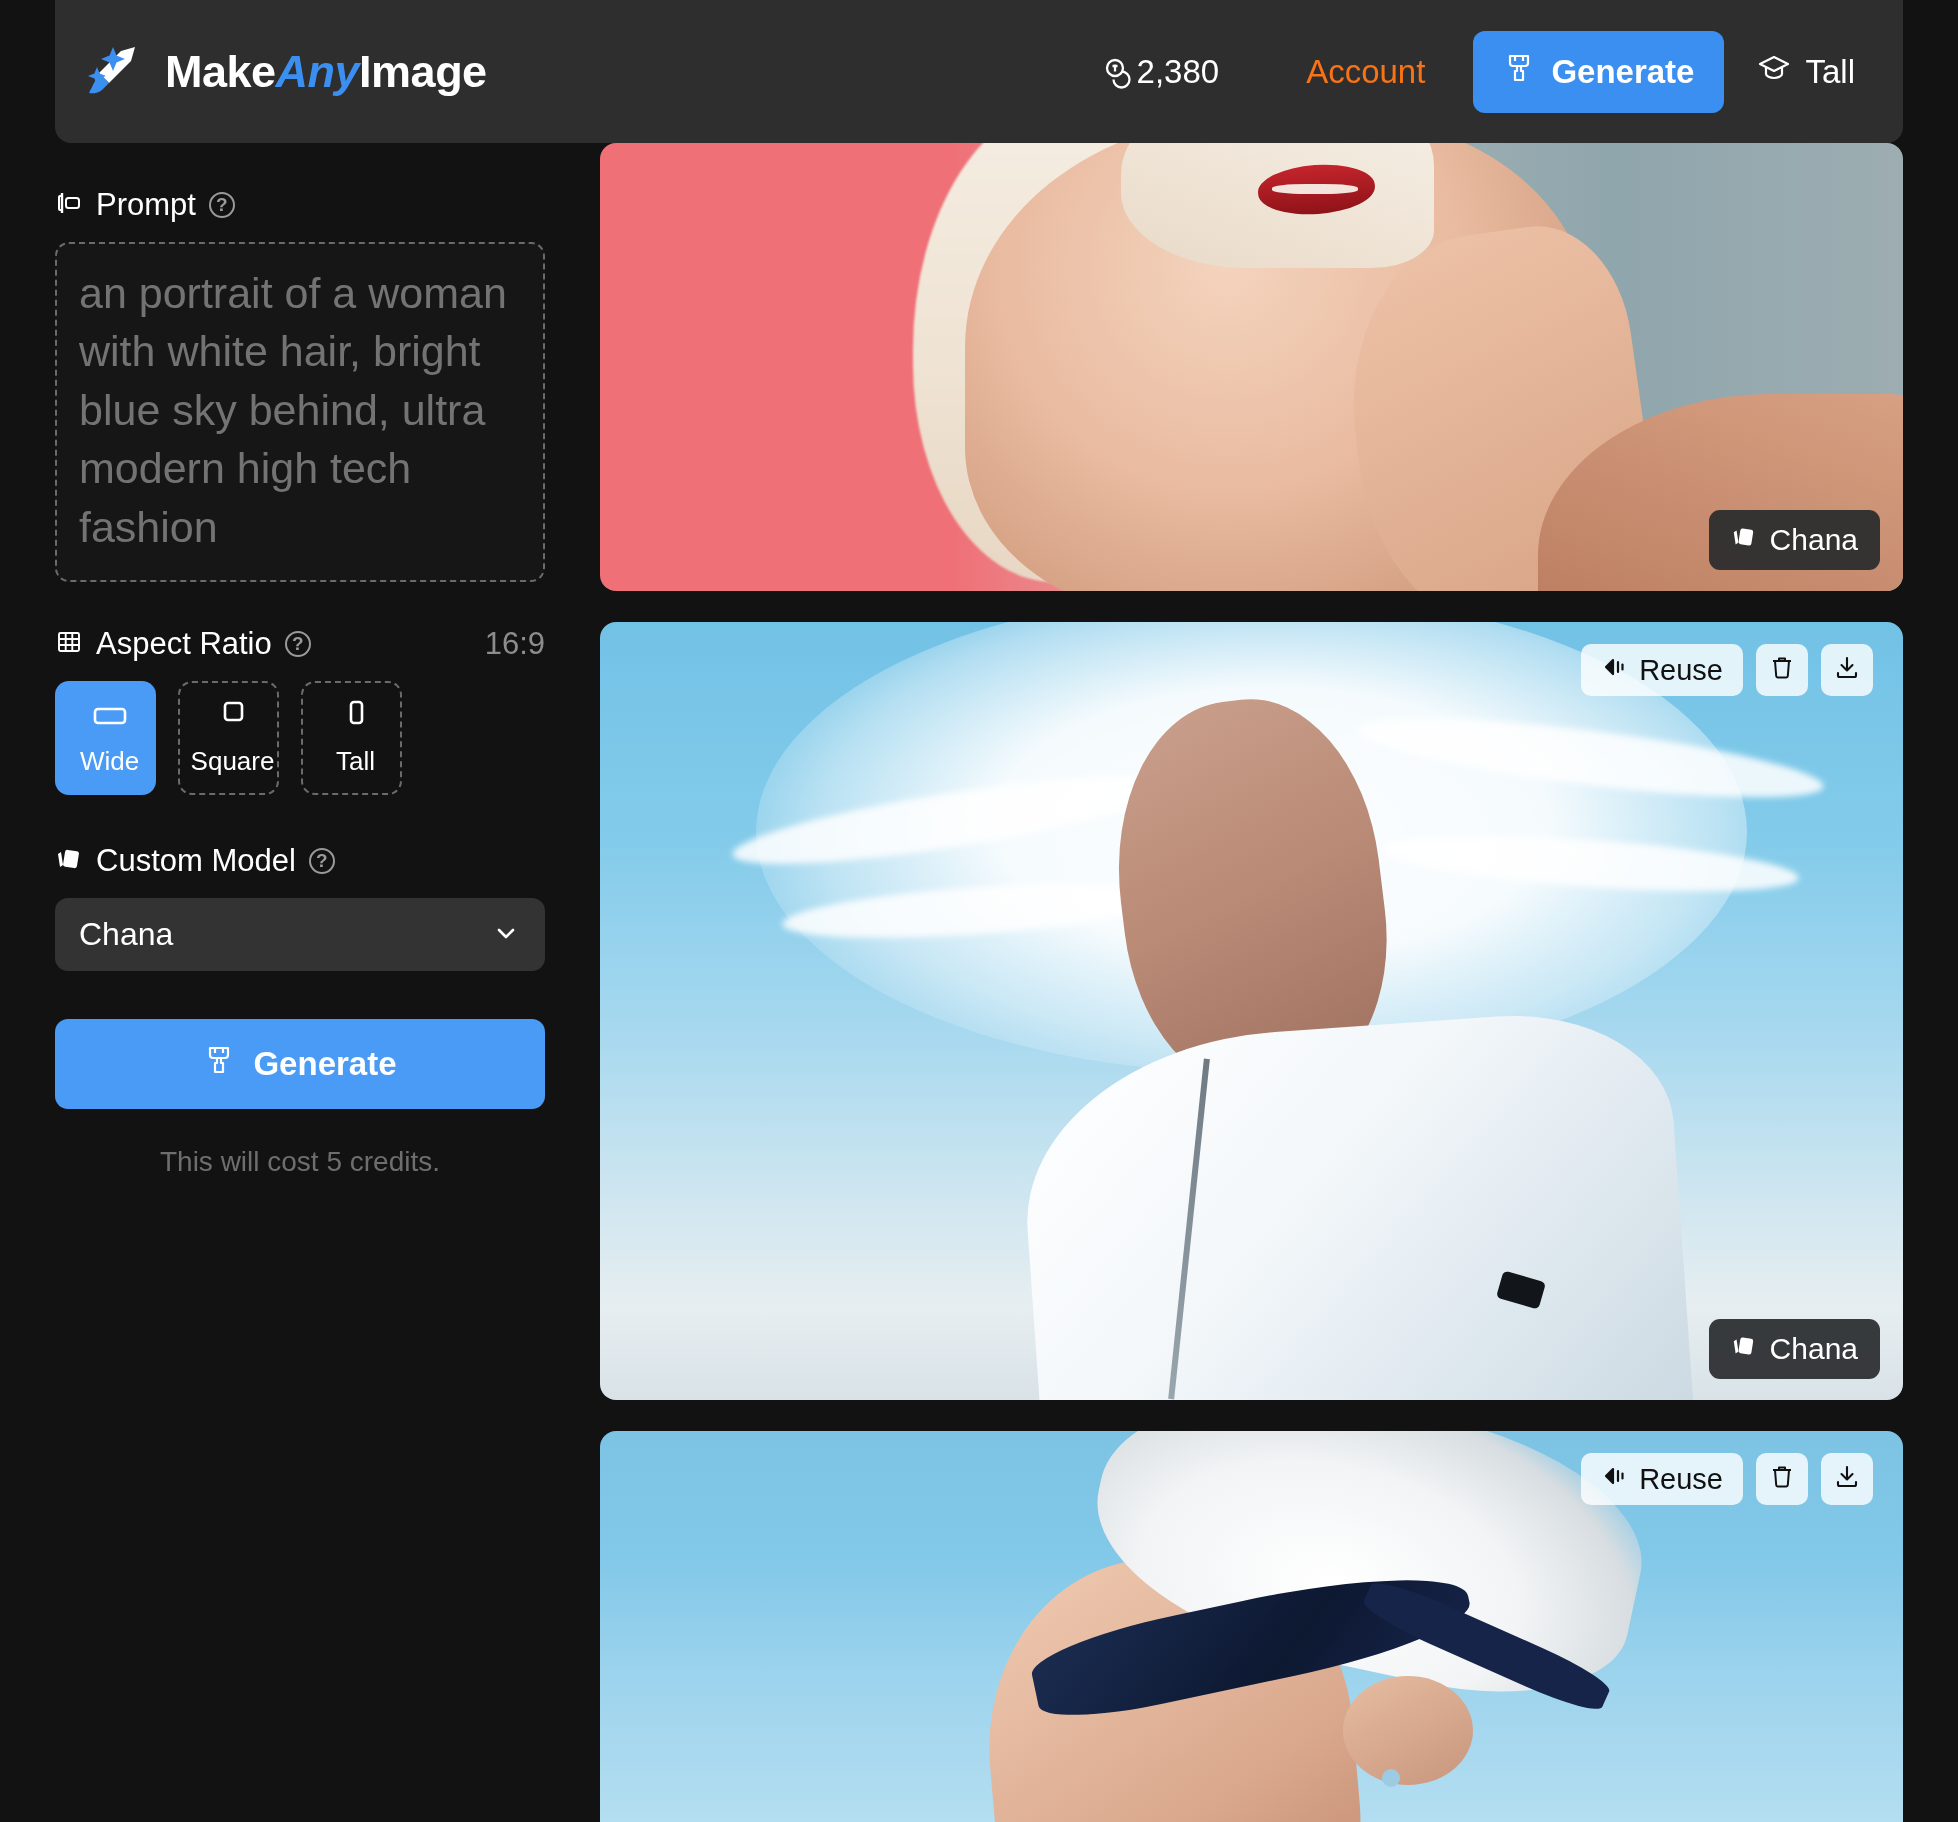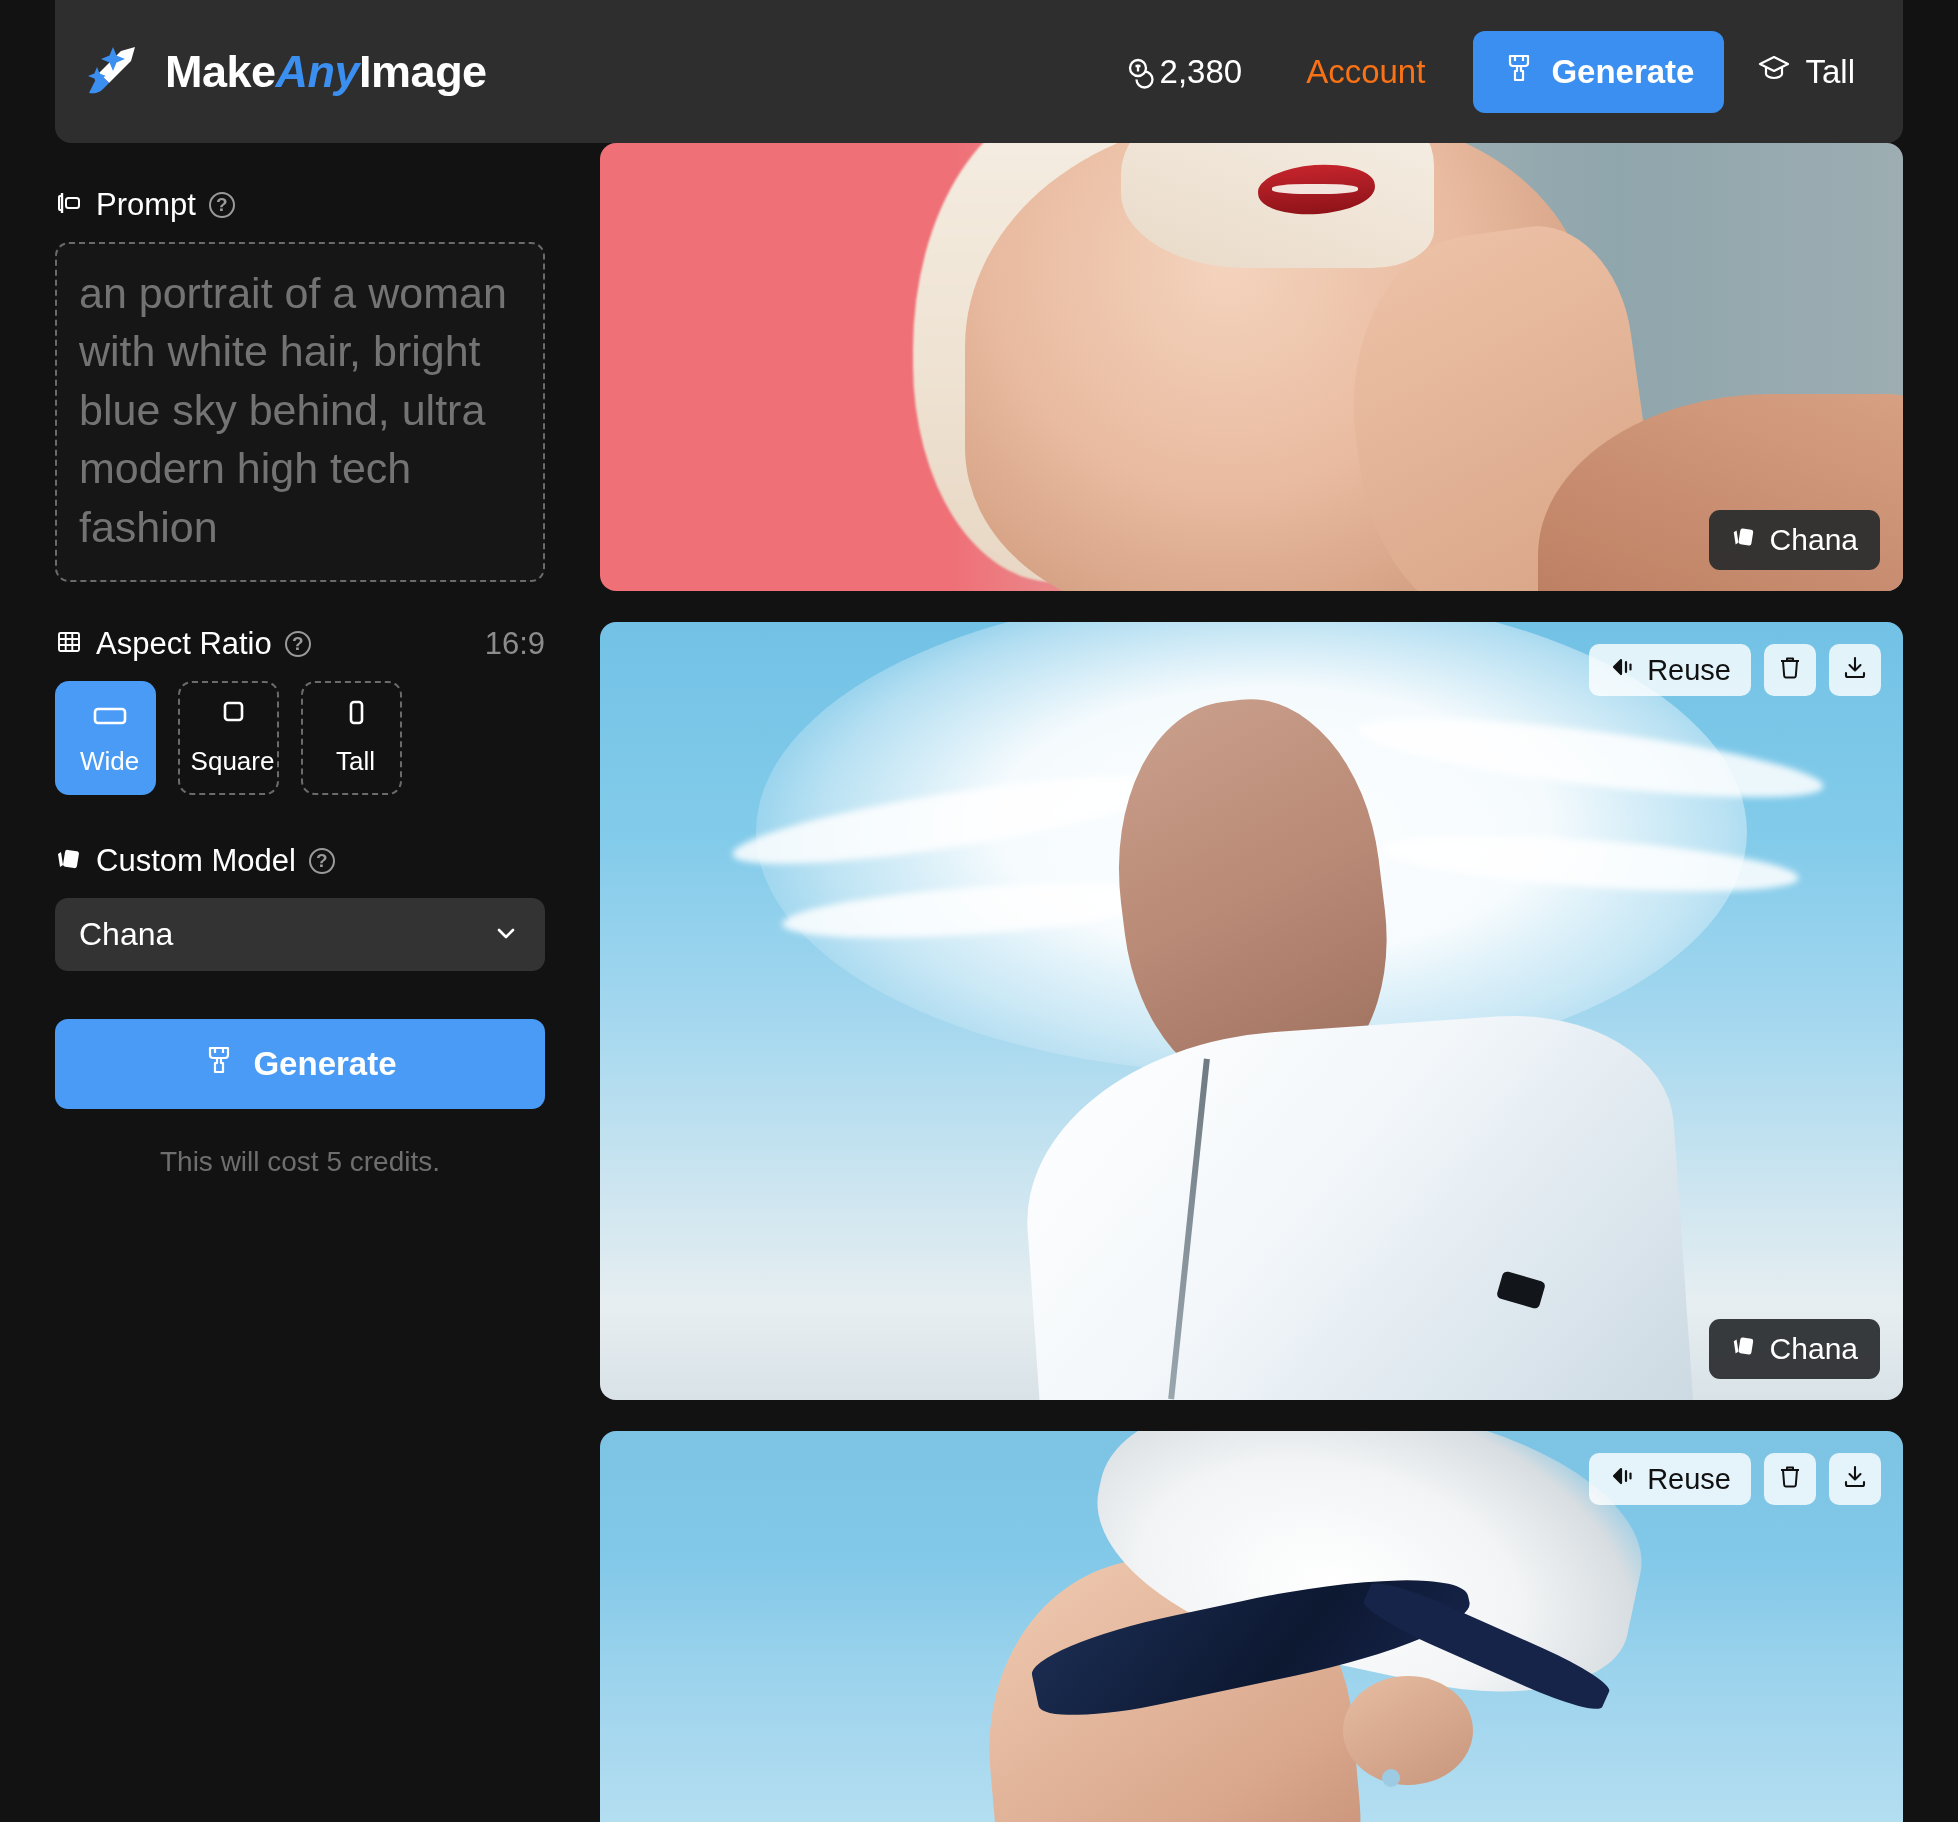--- a/index.html
+++ b/index.html
@@ -17,21 +17,21 @@
     background: #2e2e2e;
     border-bottom-left-radius: 16px; border-bottom-right-radius: 16px;
     display: flex; align-items: center; padding: 0 28px;
   }
   .brand { display: flex; align-items: center; gap: 20px; }
   .brand-mark { width: 62px; height: 62px; display: block; }
   .brand-text { font-size: 45px; font-weight: 700; color: #fff; letter-spacing: -0.5px; white-space: nowrap; }
   .brand-text .accent { color: #3b8ff0; font-style: italic; }
 
   .header-right { margin-left: auto; display: flex; align-items: center; gap: 0; }
-  .credits { display: flex; align-items: center; gap: 2px; color: #fff; font-size: 33px; margin-right: 46px; }
+  .credits { display: flex; align-items: center; gap: 2px; color: #fff; font-size: 33px; margin-right: 69px; }
   .credits svg { display:block; }
   .nav-link {
     color: #f97316; font-size: 33px; font-weight: 400;
     padding: 14px 18px; border-radius: 10px; cursor: pointer;
     white-space: nowrap;
   }
   .btn-generate-top {
     display: flex; align-items: center; gap: 16px;
     background: #3b8ff0; color: #fff; font-size: 33px; font-weight: 700;
     padding: 21px 30px; border-radius: 12px; margin: 0 14px 0 30px;
@@ -145,21 +145,21 @@
 
   
   .badge-model {
     position: absolute; right: 23px; bottom: 21px;
     background: rgba(40,42,44,.92); border-radius: 11px;
     display: flex; align-items: center; gap: 13px;
     padding: 13px 22px;
   }
   .badge-model span { color: #fff; font-size: 30px; white-space: nowrap; }
 
-  .action-bar { position: absolute; right: 22px; top: 22px; display: flex; gap: 13px; }
+  .action-bar { position: absolute; right: 30px; top: 22px; display: flex; gap: 13px; }
   .act {
     background: rgba(255,255,255,.80); border-radius: 10px;
     height: 52px; display: flex; align-items: center; justify-content: center;
     cursor: pointer; color: #111;
   }
   .act-reuse { padding: 0 20px; gap: 12px; }
   .act-reuse span { font-size: 29px; color: #111; white-space: nowrap; }
   .act-icon { width: 52px; }
 </style>
 </head>

